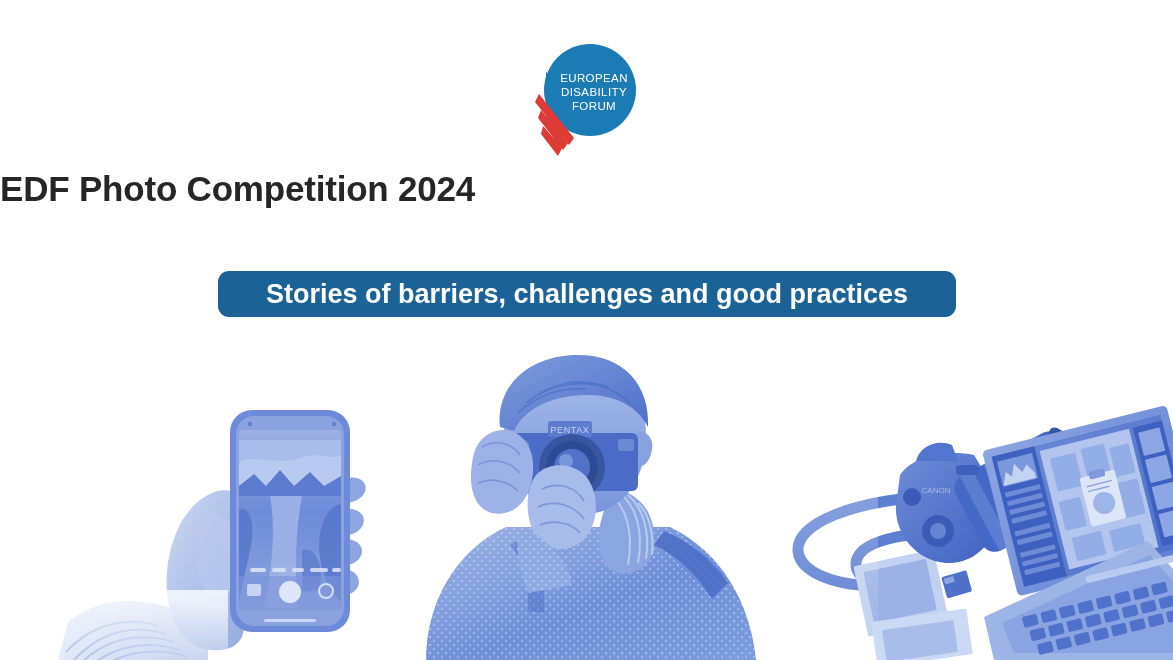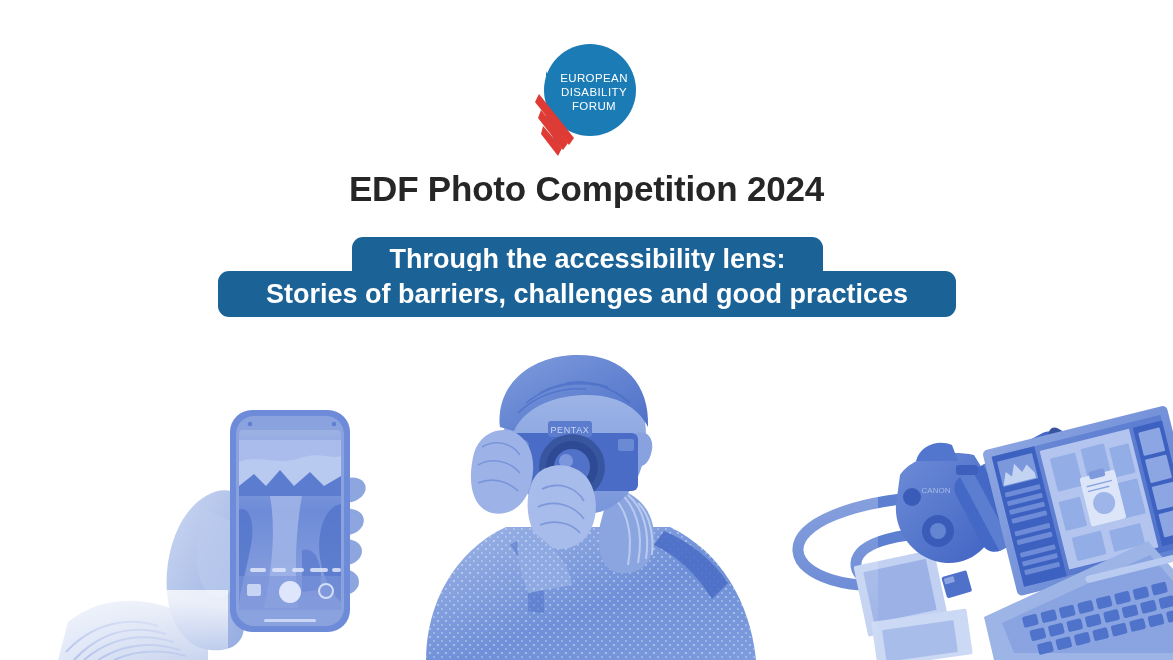--- a/index.html
+++ b/index.html
@@ -38,21 +38,20 @@
     height: 118px;
   }
   .logo svg { display: block; }
 
   
   .title {
     position: absolute;
     left: 0;
     right: 0;
     top: 167px;
-    text-align: center;
     font-size: 35px;
     font-weight: bold;
     color: #262626;
     letter-spacing: -0.2px;
     line-height: 44px;
   }
 
   
   .banner {
     position: absolute;
@@ -139,21 +138,20 @@
         <text x="66" y="58" text-anchor="middle" fill="#ffffff" font-family="Liberation Sans, sans-serif" font-size="11.5" letter-spacing="0.4">DISABILITY</text>
         <text x="66" y="72" text-anchor="middle" fill="#ffffff" font-family="Liberation Sans, sans-serif" font-size="11.5" letter-spacing="0.4">FORUM</text>
       </svg>
     </div>
   </div>
 
   <div class="title">EDF Photo Competition 2024</div>
 
   <div class="banner">
     <div class="banner-join"></div>
-    <div class="banner-line banner-line-1">Through the accessibility lens:</div>
     <div class="banner-line banner-line-2">Stories of barriers, challenges and good practices</div>
   </div>
 
   <div class="photos">
 
     <div class="photo photo-phone">
       <svg width="360" height="260" viewBox="0 0 360 260" aria-hidden="true">
         <defs>
           <linearGradient id="skinG" x1="0" y1="0" x2="1" y2="1">
             <stop offset="0%" stop-color="#ccd8f2"></stop>

